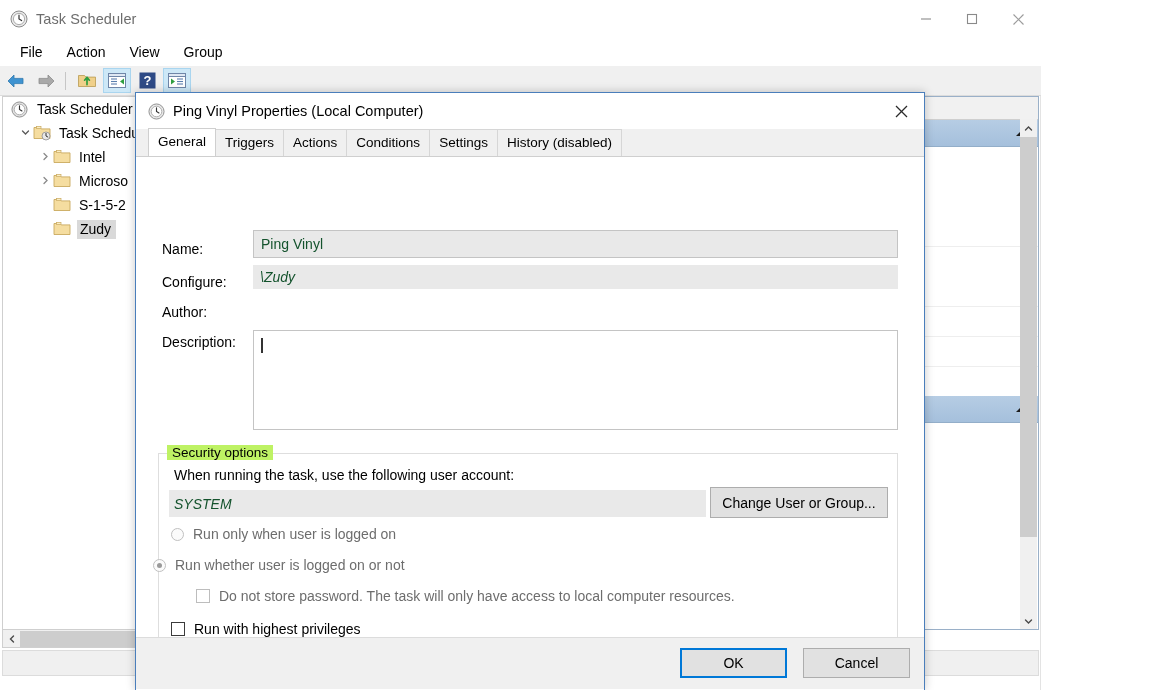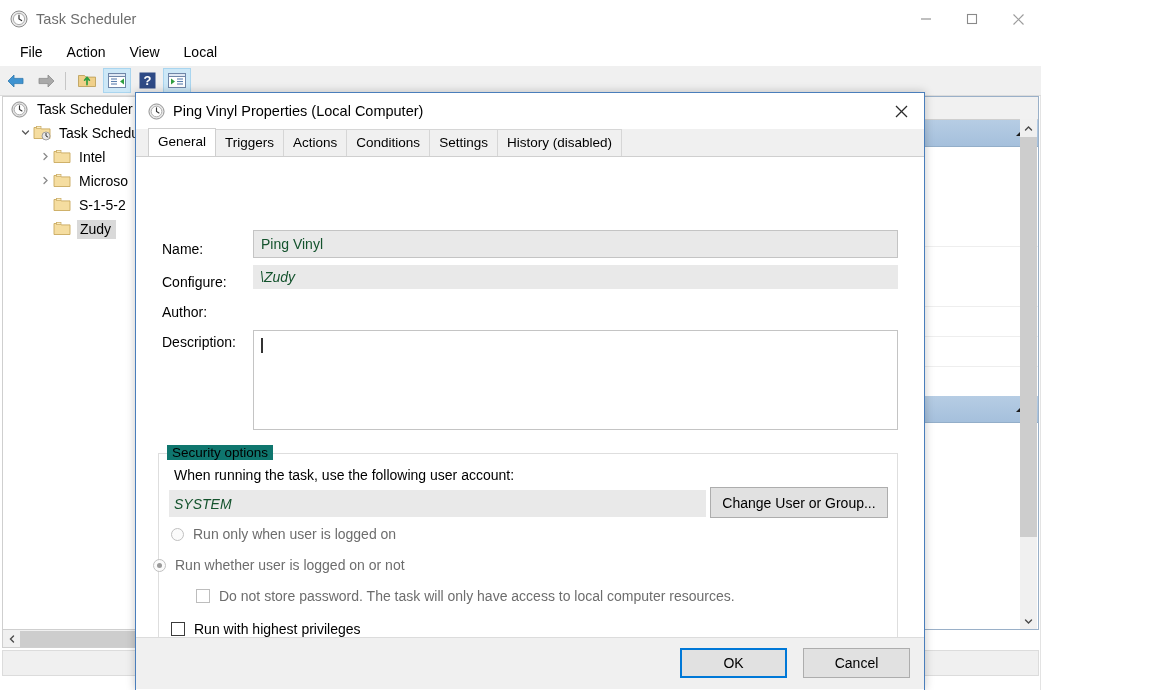--- a/index.html
+++ b/index.html
@@ -134,21 +134,21 @@
   .fld-textarea {
     position:absolute; background:#ffffff; border:1px solid #c4c4c4; box-sizing:border-box;
   }
   .caret {
     display:inline-block; width: 1.5px; height: 15px; background:#333; margin: 7px 0 0 7px;
   }
 
   .groupbox {
     position:absolute; border:1px solid #dedede; box-sizing:border-box; background:transparent;
   }
-  .gb-title { position:absolute; font-size: 13.5px; color:#000; background:#0f766e; padding: 0 5px;}
+  .gb-title { position:absolute; font-size: 13.5px; color:#000; background:#bef264; padding: 0 5px;}
 
   .radio-row { position:absolute; display:flex; align-items:center; font-size:14px; }
   .radio {
     width: 13px; height: 13px; border-radius:50%; border:1px solid #c0c0c0; background:#fbfbfb;
     margin-right: 9px; box-sizing:border-box; position:relative; flex:0 0 13px;
   }
   .radio.checked::after {
     content:''; position:absolute; left:3px; top:3px; width:5px;height:5px;border-radius:50%;
     background:#9a9a9a;
   }
@@ -212,21 +212,21 @@
               <line x1="11.5" y1="1.5" x2="1.5" y2="11.5" stroke="#9b9b9b" stroke-width="1.1"></line>
             </svg>
         </div>
       </div>
     </div>
 
     <div id="menubar">
       <div class="menu-item">File</div>
       <div class="menu-item">Action</div>
       <div class="menu-item">View</div>
-      <div class="menu-item">Local</div>
+      <div class="menu-item">Group</div>
     </div>
 
     <div id="toolbar">
       <div class="tb-btn">
         <svg width="20" height="16" viewBox="0 0 20 16">
           <path d="M8 2 L2 8 L8 14 L8 10.6 L17 10.6 L17 5.4 L8 5.4 Z" fill="#3f93d1" stroke="#2f79ad" stroke-width=".8"></path>
         </svg>
       </div>
       <div class="tb-btn">
         <svg width="20" height="16" viewBox="0 0 20 16">

